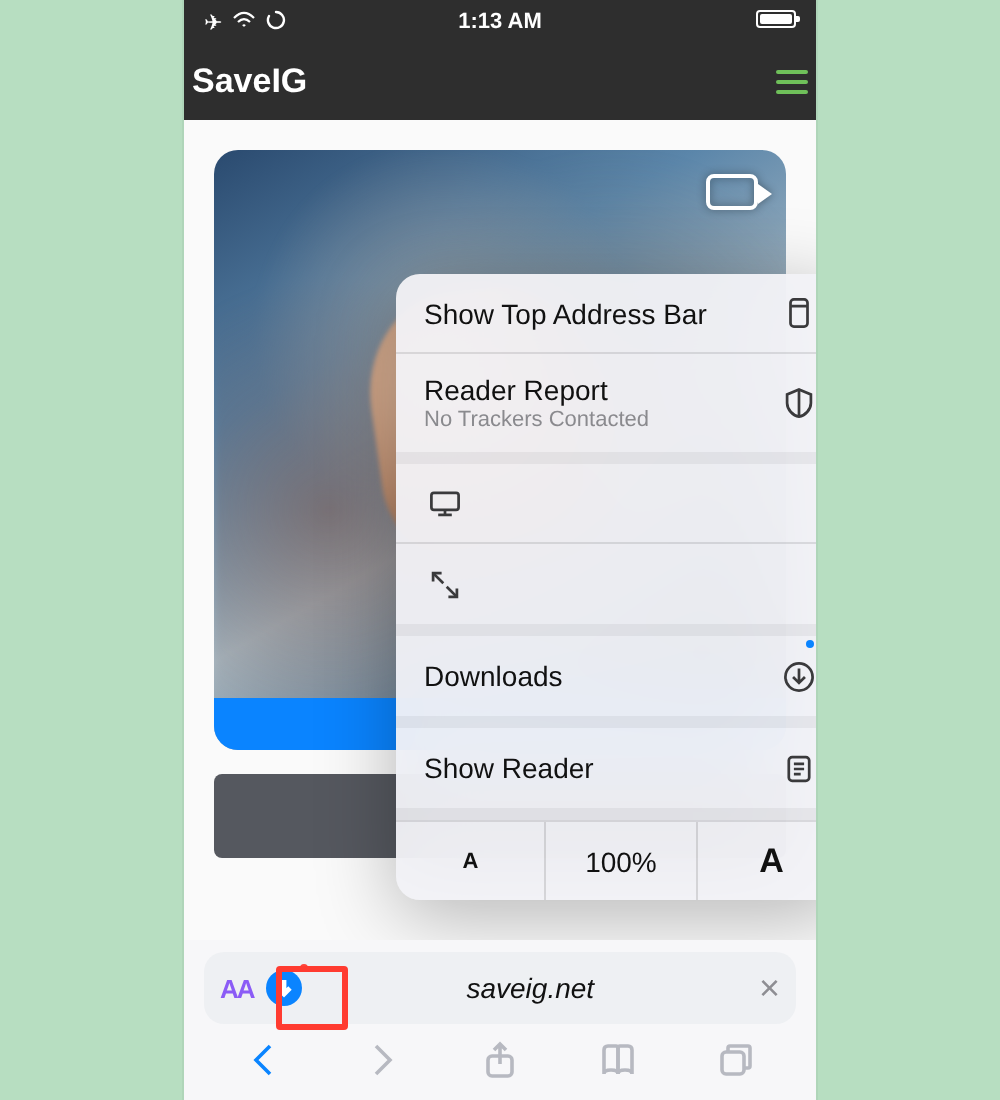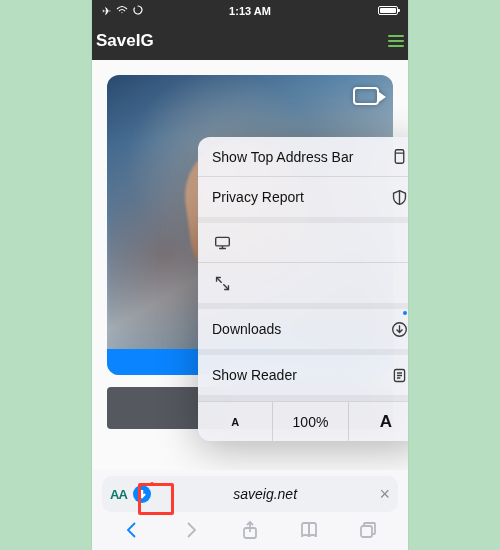--- a/index.html
+++ b/index.html
@@ -172,21 +172,21 @@
   .urlbar {
     background: #eef0f3;
     border-radius: 10px;
     height: 36px;
     display: flex;
     align-items: center;
     padding: 0 8px;
     gap: 6px;
     font-size: 14px;
   }
-  .urlbar .aa { font-size: 13px; font-weight: 700; color: #0f766e; letter-spacing: -1px;}
+  .urlbar .aa { font-size: 13px; font-weight: 700; color: #8b5cf6; letter-spacing: -1px;}
   .urlbar .dl {
     width: 18px; height: 18px; background:#0a84ff; border-radius: 50%;
     display:flex; align-items:center; justify-content:center;
   }
   .urlbar .dl svg { width: 10px; height: 10px; stroke:#fff; fill:none; stroke-width:2.4;}
   .urlbar .dl-wrap { position: relative; }
   .urlbar .dl-wrap::after {
     content: ""; position: absolute; top: -3px; right: -3px;
     width: 4px; height: 4px; border-radius: 50%; background: #ff453a;
   }
@@ -261,21 +261,22 @@
         <div class="label">Show Top Address Bar</div>
         <div class="icon">
           <svg viewBox="0 0 20 20">
               <rect x="5" y="2" width="10" height="16" rx="2"></rect>
               <line x1="5" y1="6" x2="15" y2="6"></line>
             </svg>
         </div>
       </div>
       <div class="menu-item">
         <div class="label">
-          <div>Privacy Report</div>
+          <div>Reader Report</div>
+          <div class="sub">No Trackers Contacted</div>
         </div>
         <div class="icon">
           <svg viewBox="0 0 20 20">
               <path d="M10 2 L17 5 V10 C17 14 13.5 17.5 10 18 C6.5 17.5 3 14 3 10 V5 Z"></path>
               <path d="M10 2 V18"></path>
             </svg>
         </div>
       </div>
     </div>
 

